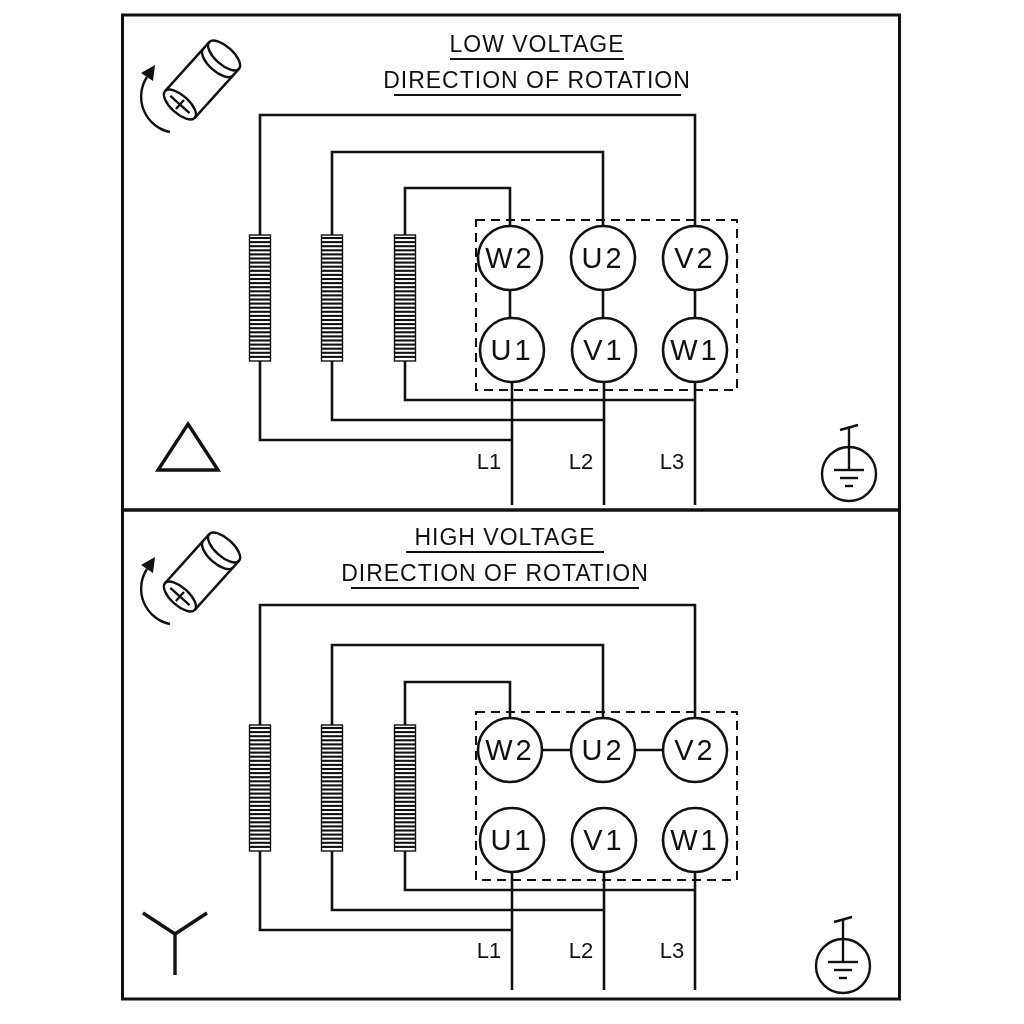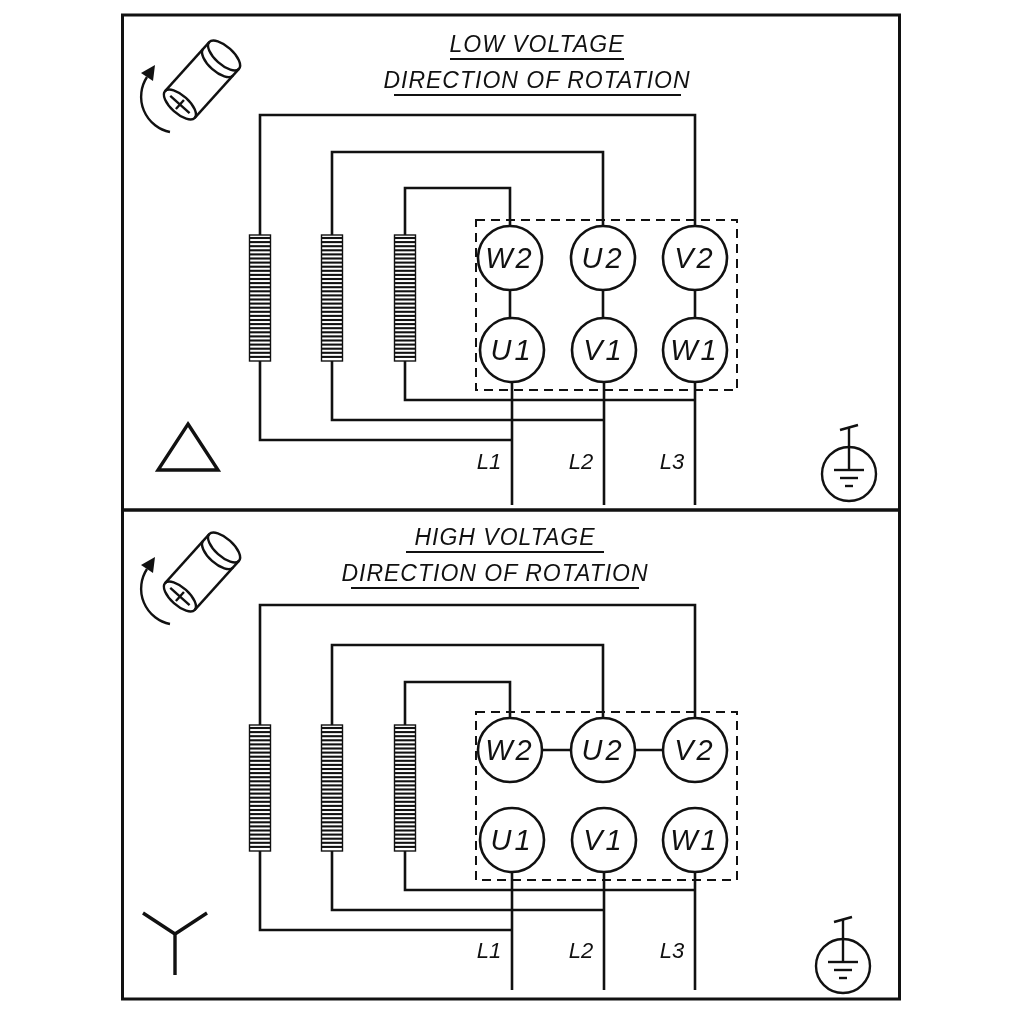--- a/index.html
+++ b/index.html
@@ -1,16 +1,16 @@
 <!DOCTYPE html>
 <html><head>
 <meta charset="utf-8">
 <style>
   html,body{margin:0;padding:0;background:#ffffff;}
-  .stage{width:1024px;height:1024px;position:relative;background:#ffffff;font-style:italic;}
+  .stage{width:1024px;height:1024px;position:relative;background:#ffffff;}
   svg{display:block;}
   .border{fill:none;stroke:#111111;stroke-width:3;}
   .wire{fill:none;stroke:#111111;stroke-width:2.6;}
   .dashed{fill:none;stroke:#111111;stroke-width:2;stroke-dasharray:9 6;}
   .terminal{fill:#ffffff;stroke:#111111;stroke-width:2.6;}
   .tlabel{font-family:"Liberation Sans",sans-serif;font-size:29px;letter-spacing:3px;
           text-anchor:middle;fill:#111111;}
   .title{font-family:"Liberation Sans",sans-serif;font-size:23px;letter-spacing:1px;
          text-anchor:middle;fill:#111111;}
   .llabel{font-family:"Liberation Sans",sans-serif;font-size:22px;text-anchor:middle;fill:#111111;}

